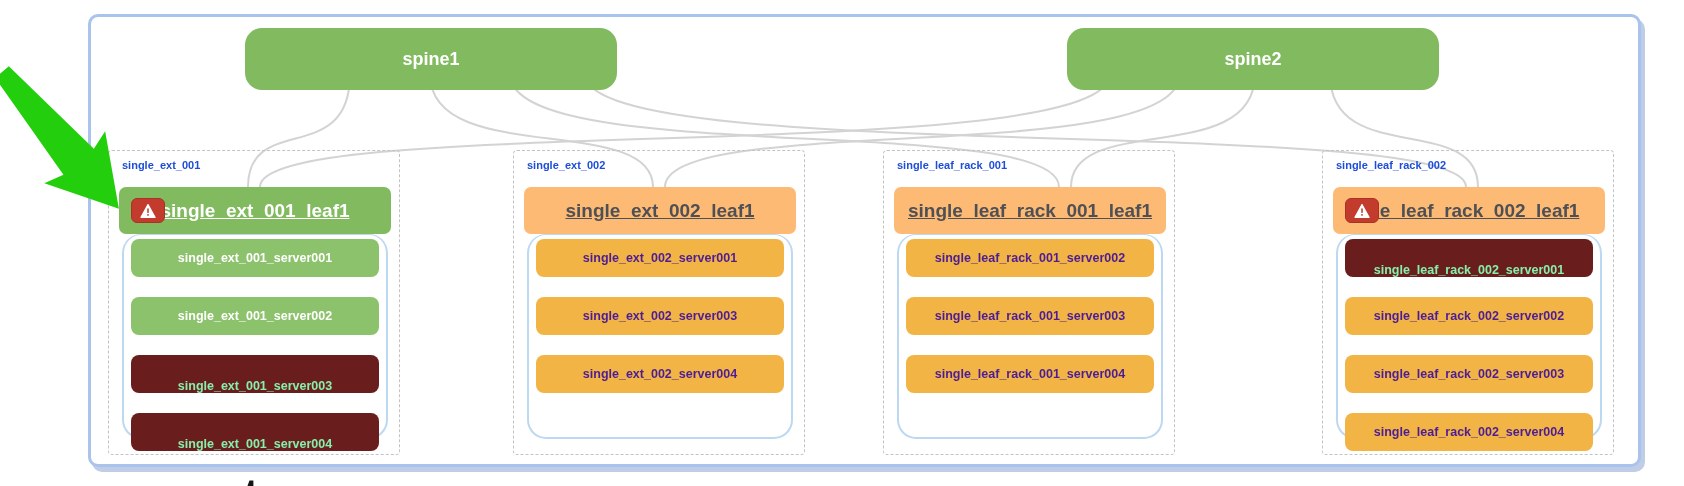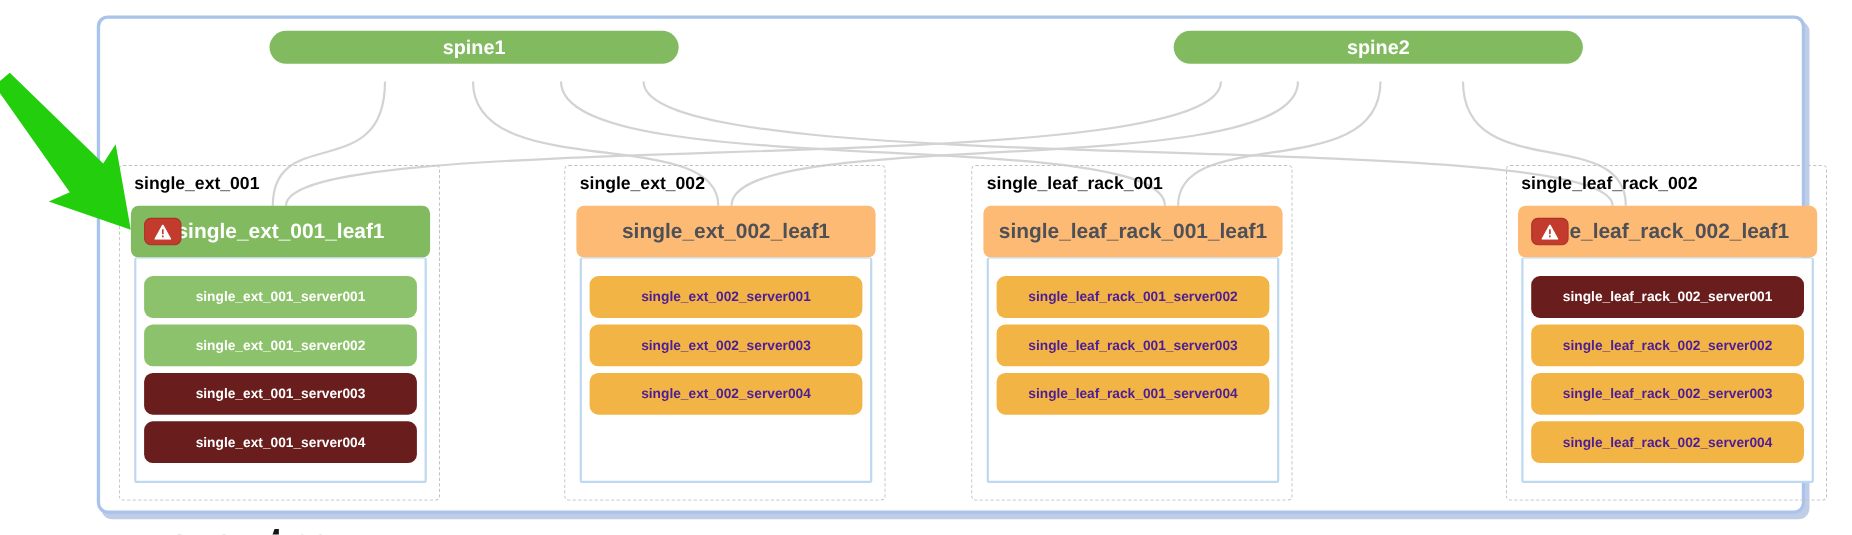--- a/index.html
+++ b/index.html
@@ -6,46 +6,46 @@
   html,body { width:1684px; height:486px; background:#ffffff; overflow:hidden;
               font-family:"Liberation Sans","DejaVu Sans",sans-serif; }
   .stage { position:absolute; left:0; top:0; width:1684px; height:486px; overflow:hidden; }
 
   .canvas { position:absolute; left:88px; top:14px; width:1553px; height:453px;
             background:#ffffff; border:3px solid #a9c3ec; border-radius:10px;
             box-shadow:4px 5px 0 rgba(141,164,212,0.55); }
 
   .links { position:absolute; left:0; top:0; width:1684px; height:486px; pointer-events:none; }
 
-  .spine { position:absolute; top:28px; height:30px; width:372px; background:#82bb5f;
+  .spine { position:absolute; top:28px; height:62px; width:372px; background:#82bb5f;
            border-radius:17px; color:#ffffff; font-size:18px; font-weight:bold;
            display:flex; align-items:center; justify-content:center; }
   .spine.s1 { left:245px; } .spine.s2 { left:1067px; }
 
   .rack { position:absolute; top:150px; width:292px; height:305px;
           border:1px dashed #c3c3c3; border-radius:4px; background:transparent; }
-  .rack.r1 { left:108px; } .rack.r2 { left:513px; } .rack.r3 { left:883px; } .rack.r4 { left:1322px;margin-left:47px; }
-  .rack-label { position:absolute; left:13px; top:8px; font-size:16px; font-weight:bold; color:#000000; }
+  .rack.r1 { left:108px; } .rack.r2 { left:513px; } .rack.r3 { left:883px; } .rack.r4 { left:1322px; }
+  .rack-label { position:absolute; left:13px; top:8px; font-size:11px; font-weight:bold; color:#1d4ed8; }
 
   .leaf { position:absolute; left:10px; top:36px; width:272px; height:47px; border-radius:7px;
           display:flex; align-items:center; justify-content:center;
-          font-size:19px; font-weight:bold; }
+          font-size:19px; font-weight:bold;text-decoration:underline; }
   .whitebox { position:absolute; left:13px; top:83px; width:266px; height:205px;
-              background:#ffffff; border:2px solid #bdd9f1; border-radius:2px;
+              background:#ffffff; border:2px solid #bdd9f1; border-radius:19px;
               border-top-width:1px; display:flex; flex-direction:column;
-              align-items:center; padding-top:16px; gap:6px; }
+              align-items:center; padding-top:4px; gap:20px; }
   .server { width:248px; height:38px; border-radius:8px; flex:0 0 38px;
             display:flex; align-items:center; justify-content:center;
             font-size:12.5px; font-weight:bold; }
 
   .green  { background:#82bb5f; color:#ffffff; }
   .server.green { background:#8cc26b; }
   .orange { background:#fdba74; color:#4e5055; }
   .server.orange { background:#f2b445; color:#4c1d95; }
-  .maroon { background:#691d1c; color:#ffffff; }
+  .maroon { background:#691d1c; color:#86efac;align-items:flex-end; }
 
   .warn-badge { position:absolute; left:12px; top:11px; width:34px; height:25px;
                 background:#c23b2c; border:1px solid #a93226; border-radius:6px;
                 display:flex; align-items:center; justify-content:center; }
   .warn-badge svg { width:16px; height:14px; display:block; }
 
   .arrow { position:absolute; left:0; top:0; pointer-events:none; }
 
   .clipped-caption { position:absolute; left:150px; top:468px; font-size:46px;
                      font-weight:bold; color:#141414; letter-spacing:1px; white-space:nowrap; }

